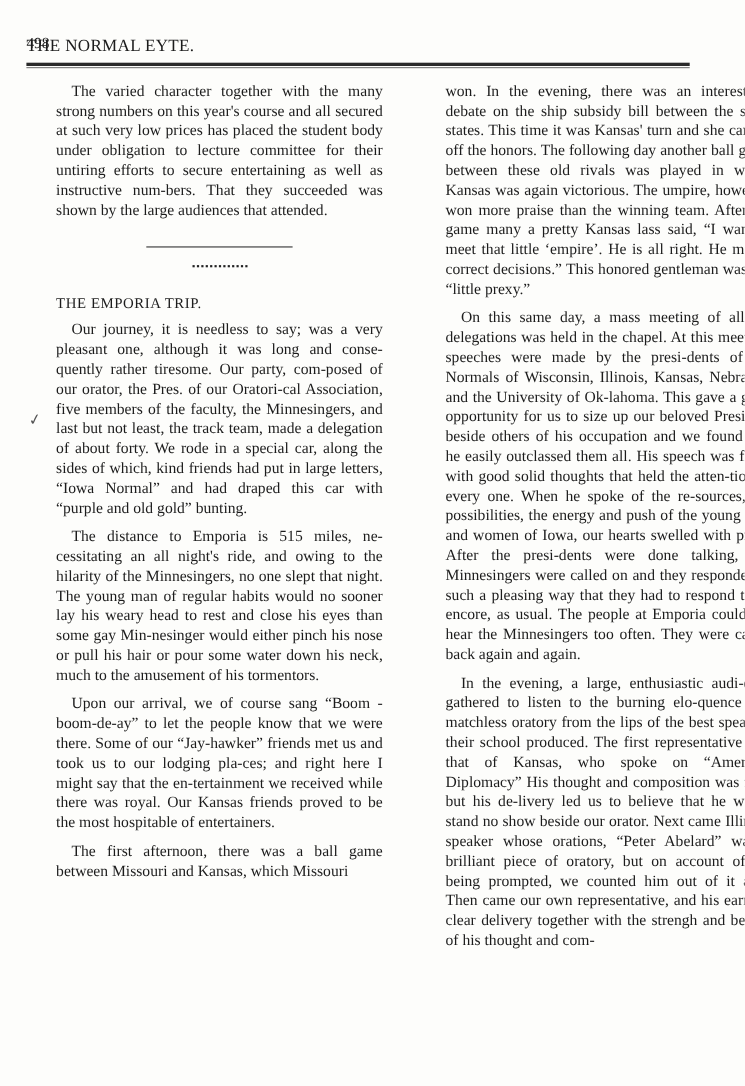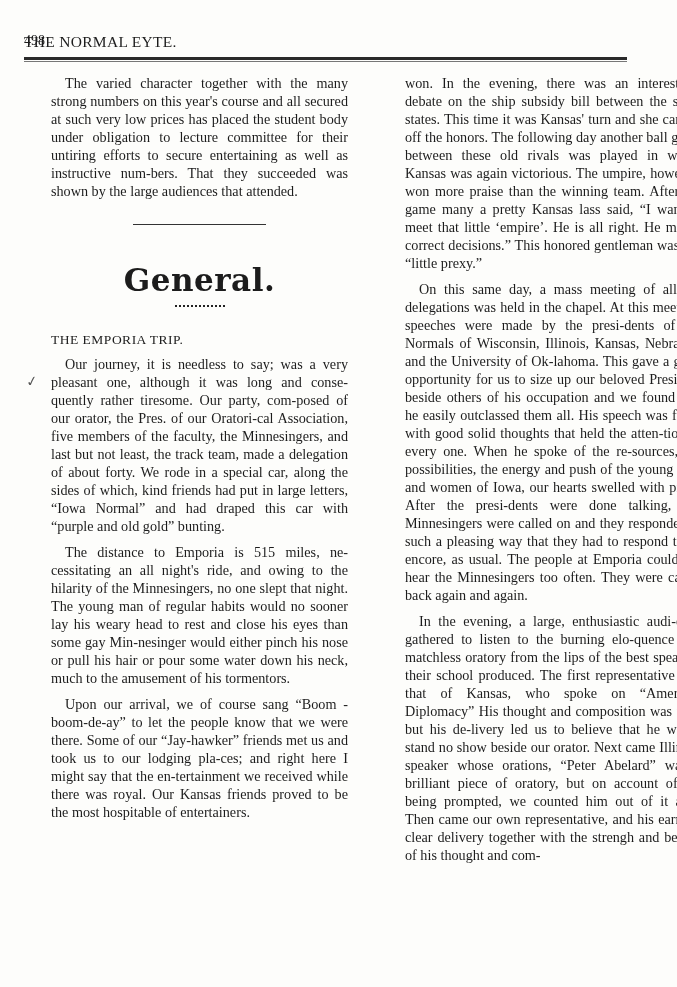--- a/index.html
+++ b/index.html
@@ -36,25 +36,25 @@
   <span class="running-title">THE NORMAL EYTE.</span>
   <div class="header-rule"></div>
   <div class="header-rule2"></div>
 </div>
 
 <span class="check">✓</span>
 
 <div class="col col-left">
   <p>The varied character together with the many strong numbers on this year's course and all secured at such very low prices has placed the student body under obligation to lecture committee for their untiring efforts to secure entertaining as well as instructive num-bers. That they succeeded was shown by the large audiences that attended.</p>
   <div class="divider"></div>
-  <div class="section-title">General.</div>
   <div class="dots"></div>
   <div class="article-title">THE EMPORIA TRIP.</div>
   <p>Our journey, it is needless to say; was a very pleasant one, although it was long and conse-quently rather tiresome. Our party, com-posed of our orator, the Pres. of our Oratori-cal Association, five members of the faculty, the Minnesingers, and last but not least, the track team, made a delegation of about forty. We rode in a special car, along the sides of which, kind friends had put in large letters, “Iowa Normal” and had draped this car with “purple and old gold” bunting.</p>
   <p>The distance to Emporia is 515 miles, ne-cessitating an all night's ride, and owing to the hilarity of the Minnesingers, no one slept that night. The young man of regular habits would no sooner lay his weary head to rest and close his eyes than some gay Min-nesinger would either pinch his nose or pull his hair or pour some water down his neck, much to the amusement of his tormentors.</p>
   <p>Upon our arrival, we of course sang “Boom -boom-de-ay” to let the people know that we were there. Some of our “Jay-hawker” friends met us and took us to our lodging pla-ces; and right here I might say that the en-tertainment we received while there was royal. Our Kansas friends proved to be the most hospitable of entertainers.</p>
+  <p>The first afternoon, there was a ball game between Missouri and Kansas, which Missouri</p>
 </div>
 
 <div class="col col-right">
   <p class="noindent">won. In the evening, there was an interest-ing debate on the ship subsidy bill between the same states. This time it was Kansas' turn and she carried off the honors. The following day another ball game between these old rivals was played in which Kansas was again victorious. The umpire, however, won more praise than the winning team. After the game many a pretty Kansas lass said, “I want to meet that little ‘empire’. He is all right. He makes correct decisions.” This honored gentleman was our “little prexy.”</p>
   <p>On this same day, a mass meeting of all the delegations was held in the chapel. At this meeting, speeches were made by the presi-dents of the Normals of Wisconsin, Illinois, Kansas, Nebraska, and the University of Ok-lahoma. This gave a good opportunity for us to size up our beloved President beside others of his occupation and we found that he easily outclassed them all. His speech was filled with good solid thoughts that held the atten-tion of every one. When he spoke of the re-sources, the possibilities, the energy and push of the young men and women of Iowa, our hearts swelled with pride. After the presi-dents were done talking, our Minnesingers were called on and they responded in such a pleasing way that they had to respond to an encore, as usual. The people at Emporia could not hear the Minnesingers too often. They were called back again and again.</p>
   <p>In the evening, a large, enthusiastic audi-ence gathered to listen to the burning elo-quence and matchless oratory from the lips of the best speakers their school produced. The first representative was that of Kansas, who spoke on “American Diplomacy” His thought and composition was fine, but his de-livery led us to believe that he would stand no show beside our orator. Next came Illinois' speaker whose orations, “Peter Abelard” was a brilliant piece of oratory, but on account of his being prompted, we counted him out of it also. Then came our own representative, and his earnest, clear delivery together with the strengh and beauty of his thought and com-</p>
 </div>
 
 </body></html>

